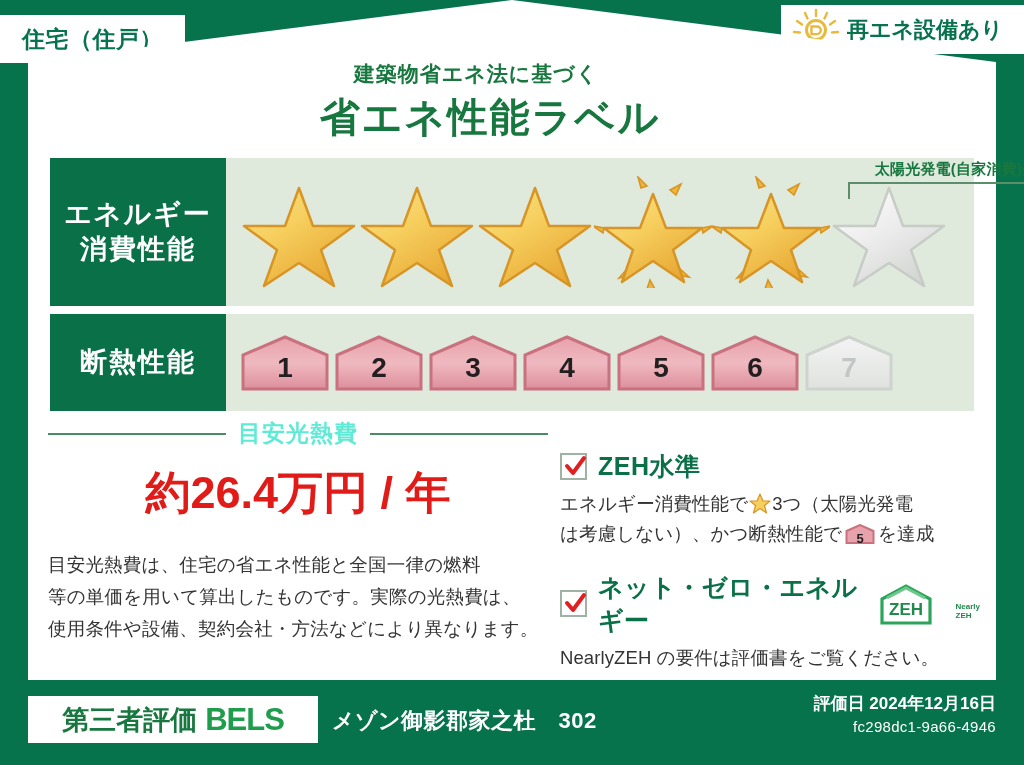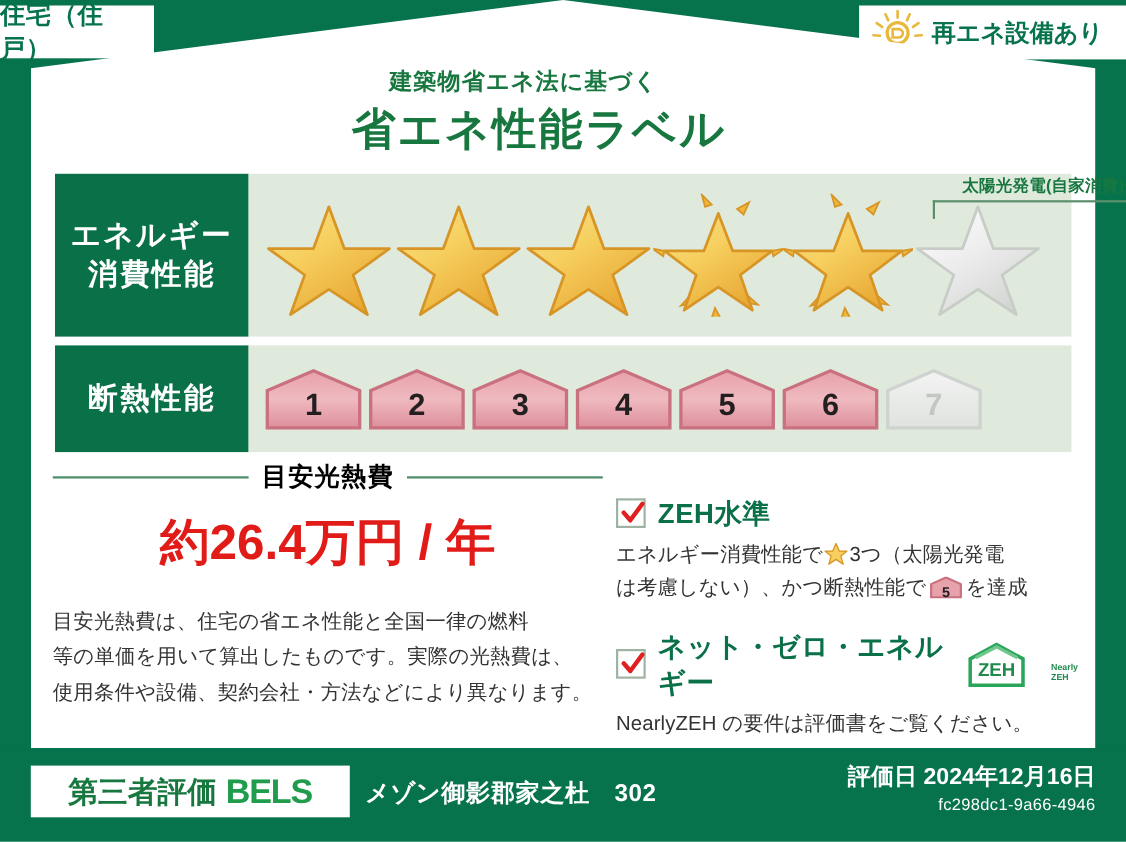--- a/index.html
+++ b/index.html
@@ -12,22 +12,22 @@
   .label{
     position:relative;
     width:1024px;height:765px;
     background:#07734d;
     box-sizing:border-box;
   }
 
   
   .topbar{position:absolute;left:0;top:0;width:1024px;height:62px;}
   .tag-housing{
-    position:absolute;left:0;top:5px;
-    width:140px;height:48px;
+    position:absolute;left:0;top:15px;
+    width:185px;height:48px;
     background:#ffffff;
     display:flex;align-items:center;justify-content:center;
     color:#07734d;font-weight:bold;font-size:23px;letter-spacing:.5px;
   }
   .tag-renew{
     position:absolute;left:781px;top:5px;
     width:243px;height:49px;
     background:#ffffff;
     display:flex;align-items:center;
     color:#07734d;font-weight:bold;font-size:22px;
@@ -87,21 +87,21 @@
   .hz{width:90px;height:56px;flex:none;position:relative;margin-right:4px;}
   .hz svg{width:100%;height:100%;display:block;}
   .hz span{
     position:absolute;left:0;right:0;top:17px;text-align:center;
     font-size:28px;font-weight:bold;color:#231f20;
   }
   .hz.off span{color:#c2c6c4;}
 
   
   .cost{position:absolute;left:48px;top:418px;width:500px;text-align:center;}
-  .cost-head{display:flex;align-items:center;justify-content:flex-start;color:#000000;}
+  .cost-head{display:flex;align-items:center;justify-content:flex-start;color:#5eead4;}
   .cost-head .ln{flex:1;height:2px;background:#4b8c68;}
   .cost-head .t{font-size:23px;font-weight:bold;padding:0 12px;letter-spacing:1px;}
   .cost-val{margin-top:14px;color:#e11b18;font-size:45px;font-weight:bold;letter-spacing:0px;}
   .cost-note{
     margin-top:26px;text-align:left;color:#333;font-size:18.5px;line-height:1.72;
     letter-spacing:.2px;
   }
 
   
   .zeh{position:absolute;left:560px;top:420px;width:420px;}
@@ -126,21 +126,21 @@
   
   .footer{position:absolute;left:0;top:682px;width:1024px;height:83px;background:#07734d;}
   .bels{
     position:absolute;left:28px;top:14px;width:290px;height:47px;background:#fff;
     display:flex;align-items:center;justify-content:center;
   }
   .bels .jp{color:#17773f;font-weight:bold;font-size:27px;letter-spacing:0px;font-family:Liberation Serif, serif;}
   .bels .en{color:#1f9d4d;font-weight:bold;font-size:31px;margin-left:8px;letter-spacing:-1px;}
   .prop{position:absolute;left:332px;top:24px;color:#fff;font-size:22px;font-weight:bold;letter-spacing:.5px;}
   .meta{position:absolute;right:28px;top:10px;text-align:right;color:#fff;}
-  .meta .d{font-size:21px;font-weight:bold;}
+  .meta .d{font-size:17px;font-weight:bold;}
   .meta .id{font-size:15px;margin-top:3px;letter-spacing:.3px;}
 </style>
 </head>
 <body>
 
 <div class="label">
 
   <div class="topbar">
     <div class="tag-housing">
       <span>住宅（住戸）</span>

